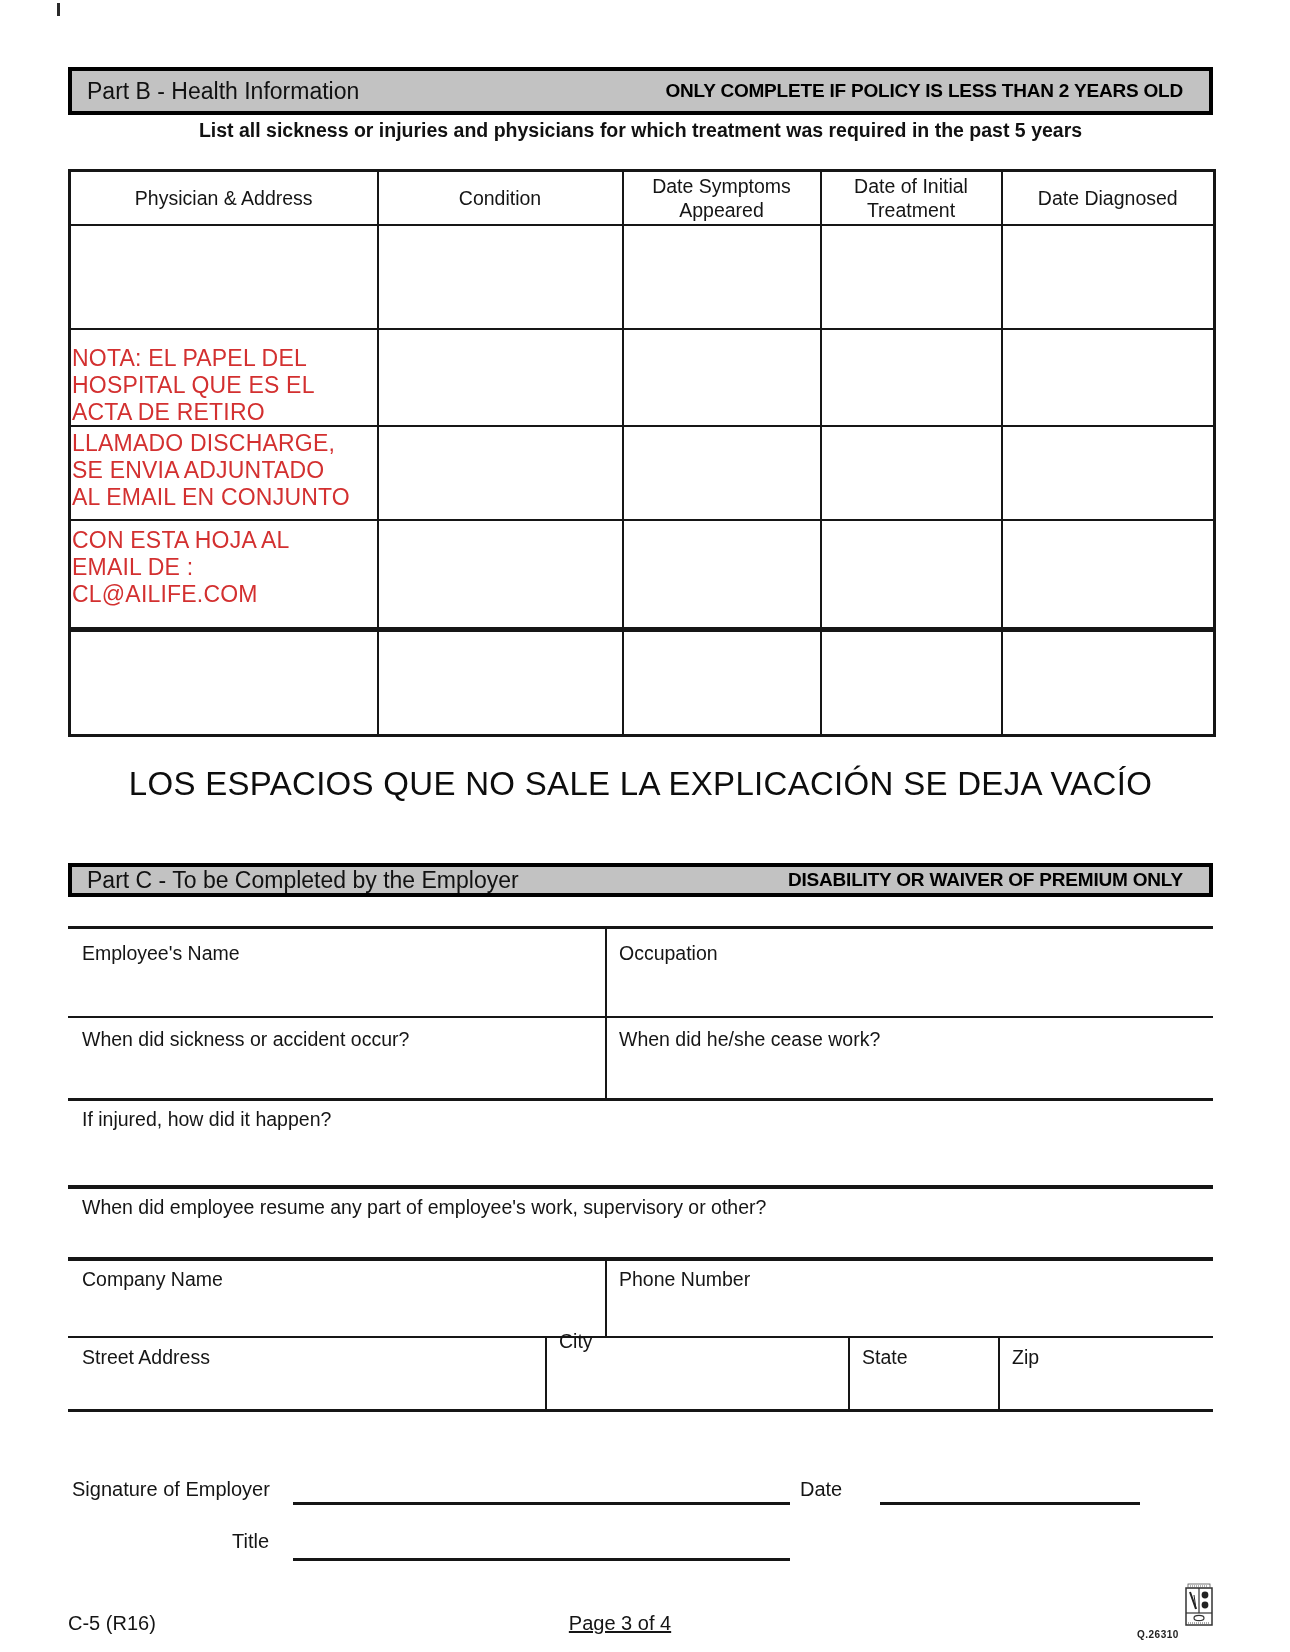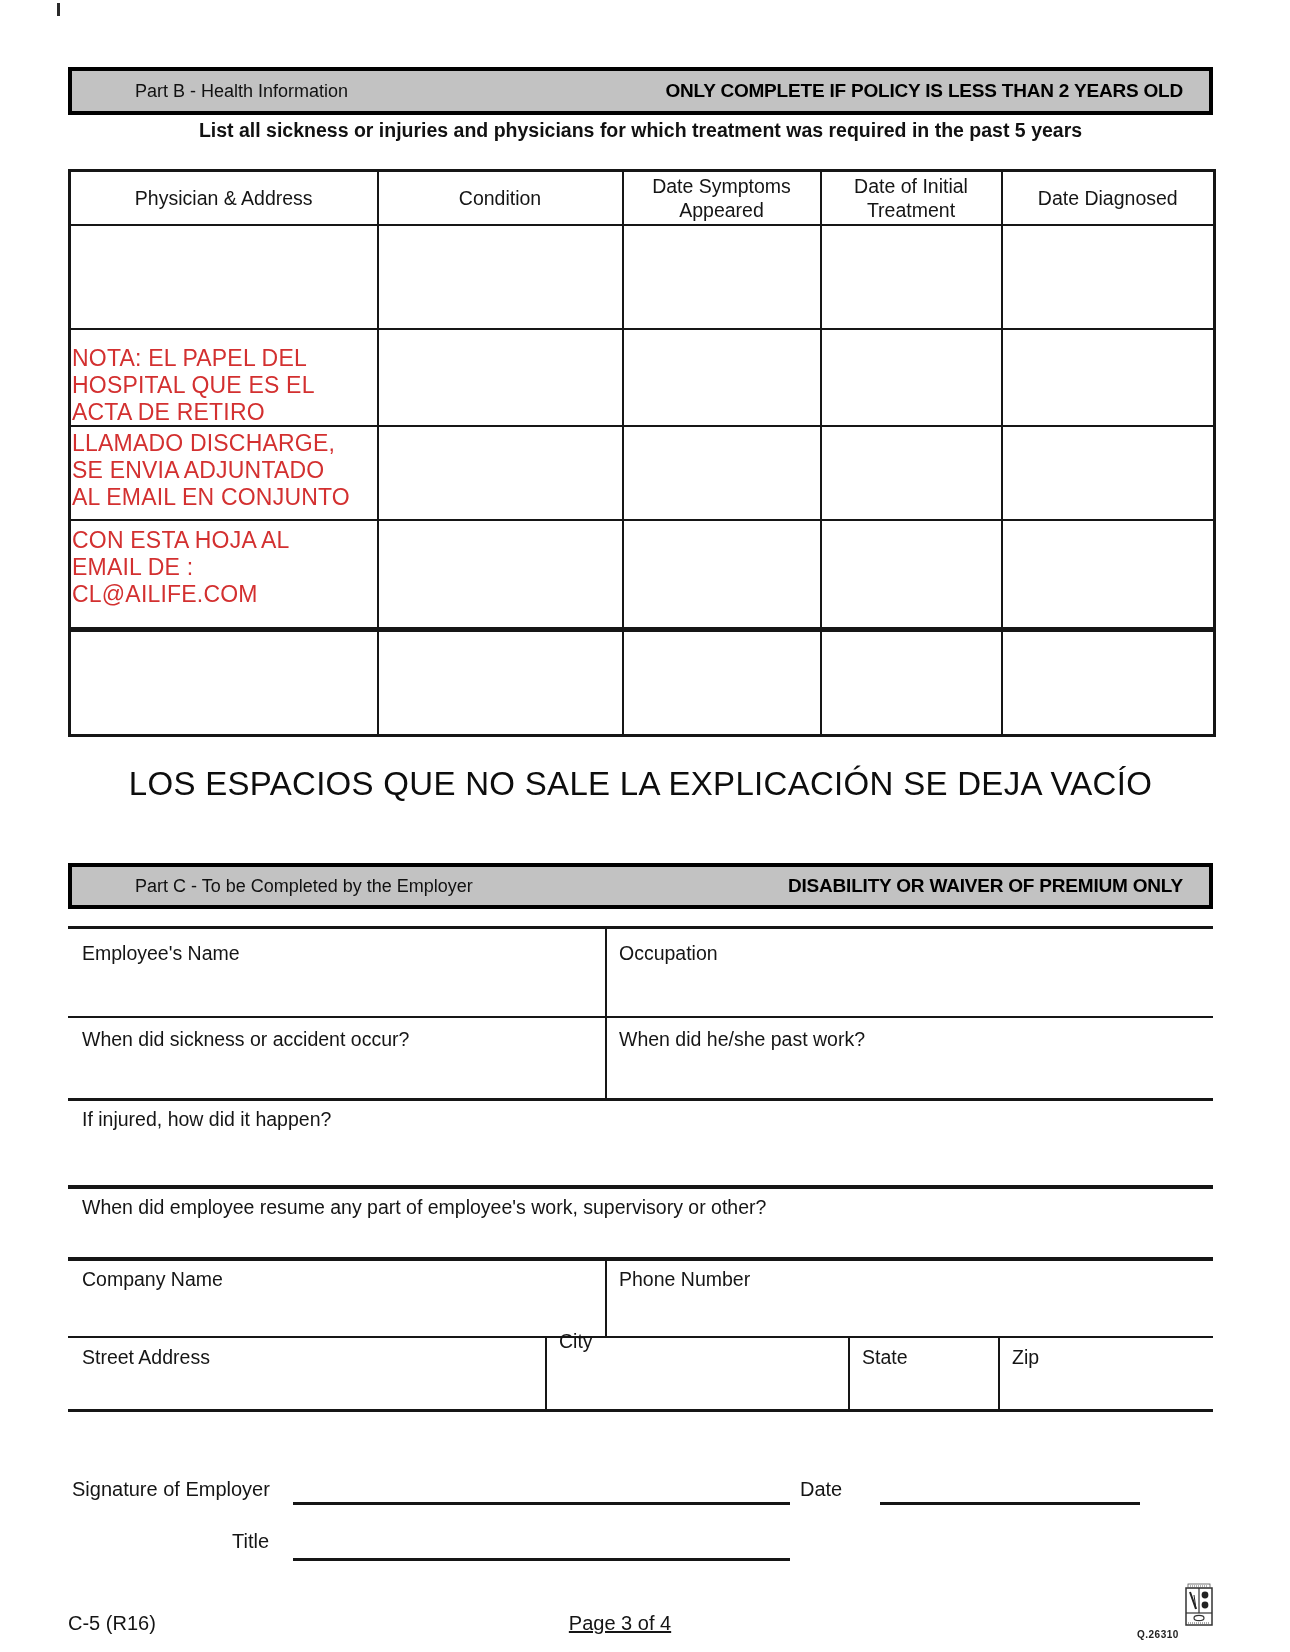--- a/index.html
+++ b/index.html
@@ -17,21 +17,21 @@
   }
   .tick{position:absolute;left:57px;top:3px;width:3px;height:13px;background:#2a2a2a;}
 
   
   .section-bar{
     position:absolute;left:68px;width:1145px;height:48px;
     background:var(--bar-gray);border:4px solid #000;box-sizing:border-box;
     display:flex;align-items:center;justify-content:space-between;
     padding:0 26px 0 15px;
   }
-  .section-bar .bar-title{font-size:18px;color:#111;margin-left:48px;}
+  .section-bar .bar-title{font-size:23px;color:#111;}
   .section-bar .bar-right{font-size:19px;font-weight:bold;letter-spacing:-0.2px;color:#000;}
 
   .subtitle{
     position:absolute;left:68px;top:119px;width:1145px;text-align:center;
     font-size:19.5px;font-weight:bold;color:#111;
   }
 
   
   .tableB-wrap{position:absolute;left:68px;top:169px;width:1145px;height:663px;}
   table.gridB{border-collapse:collapse;table-layout:fixed;width:1145px;}
@@ -153,21 +153,21 @@
     <div class="red-note" style="left:4px;top:358px;width:310px;">CON ESTA HOJA AL
 EMAIL DE :
 CL@AILIFE.COM</div>
     <div class="red-note" style="left:4px;top:261px;width:340px;">LLAMADO DISCHARGE,
 SE ENVIA ADJUNTADO
 AL EMAIL EN CONJUNTO</div>
 
     <div class="big-note">LOS ESPACIOS QUE NO SALE LA EXPLICACIÓN SE DEJA VACÍO</div>
   </div>
 
-  <div class="section-bar" style="top:863px;height:46px;">
+  <div class="section-bar" style="top:863px;height:34px;">
     <span class="bar-title">Part C - To be Completed by the Employer</span>
     <span class="bar-right">DISABILITY OR WAIVER OF PREMIUM ONLY</span>
   </div>
 
   <div class="tableC">
 
     <div class="hline" style="top:0;height:3px;"></div>
     <div class="hline" style="top:90px;height:2px;"></div>
     <div class="hline" style="top:172px;height:3px;"></div>
     <div class="hline" style="top:259px;height:4px;"></div>
@@ -177,21 +177,21 @@
 
     <div class="vline" style="left:537px;top:0;height:172px;"></div>
     <div class="vline" style="left:537px;top:331px;height:79px;"></div>
     <div class="vline" style="left:477px;top:410px;height:73px;"></div>
     <div class="vline" style="left:780px;top:410px;height:73px;"></div>
     <div class="vline" style="left:930px;top:410px;height:73px;"></div>
 
     <div class="clabel" style="left:14px;top:16px;">Employee's Name</div>
     <div class="clabel" style="left:551px;top:16px;">Occupation</div>
     <div class="clabel" style="left:14px;top:102px;">When did sickness or accident occur?</div>
-    <div class="clabel" style="left:551px;top:102px;">When did he/she past work?</div>
+    <div class="clabel" style="left:551px;top:102px;">When did he/she cease work?</div>
     <div class="clabel" style="left:14px;top:182px;">If injured, how did it happen?</div>
     <div class="clabel" style="left:14px;top:270px;">When did employee resume any part of employee's work, supervisory or other?</div>
     <div class="clabel" style="left:14px;top:342px;">Company Name</div>
     <div class="clabel" style="left:551px;top:342px;">Phone Number</div>
     <div class="clabel" style="left:14px;top:420px;">Street Address</div>
     <div class="clabel" style="left:491px;top:404px;">City</div>
     <div class="clabel" style="left:794px;top:420px;">State</div>
     <div class="clabel" style="left:944px;top:420px;">Zip</div>
 
     <div class="hotspot" style="left:2px;top:40px;width:533px;height:48px;"></div>

